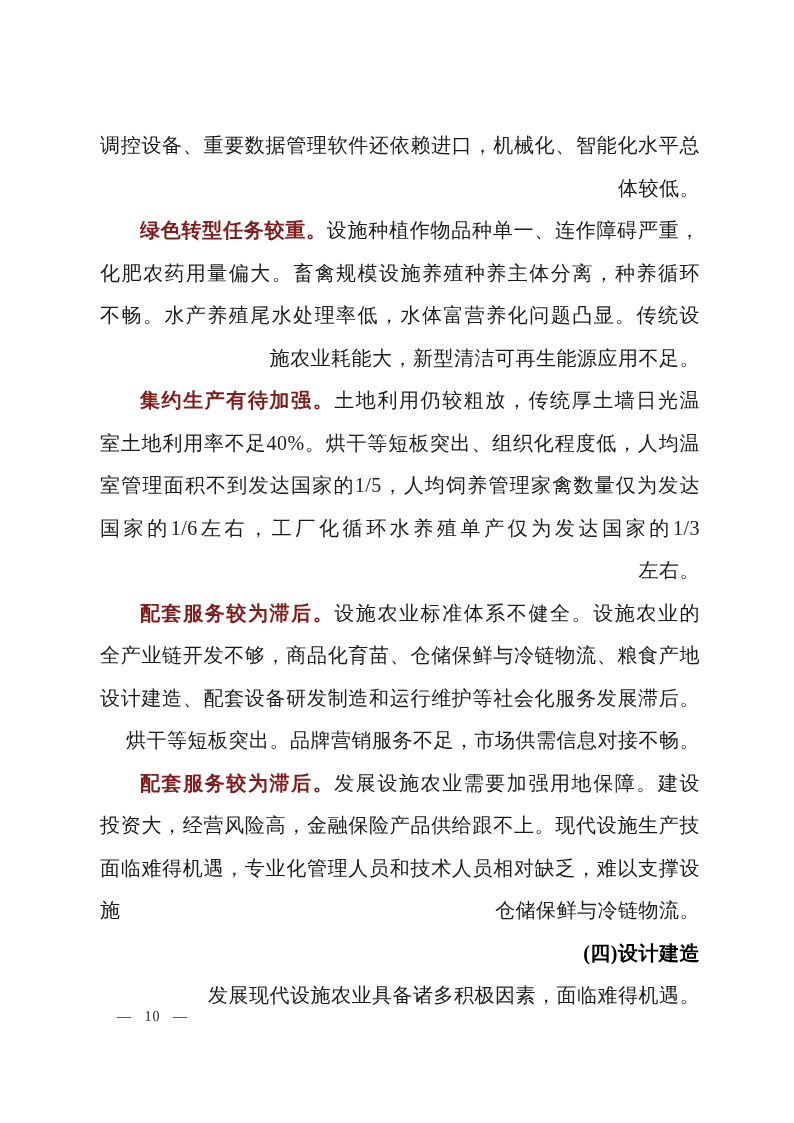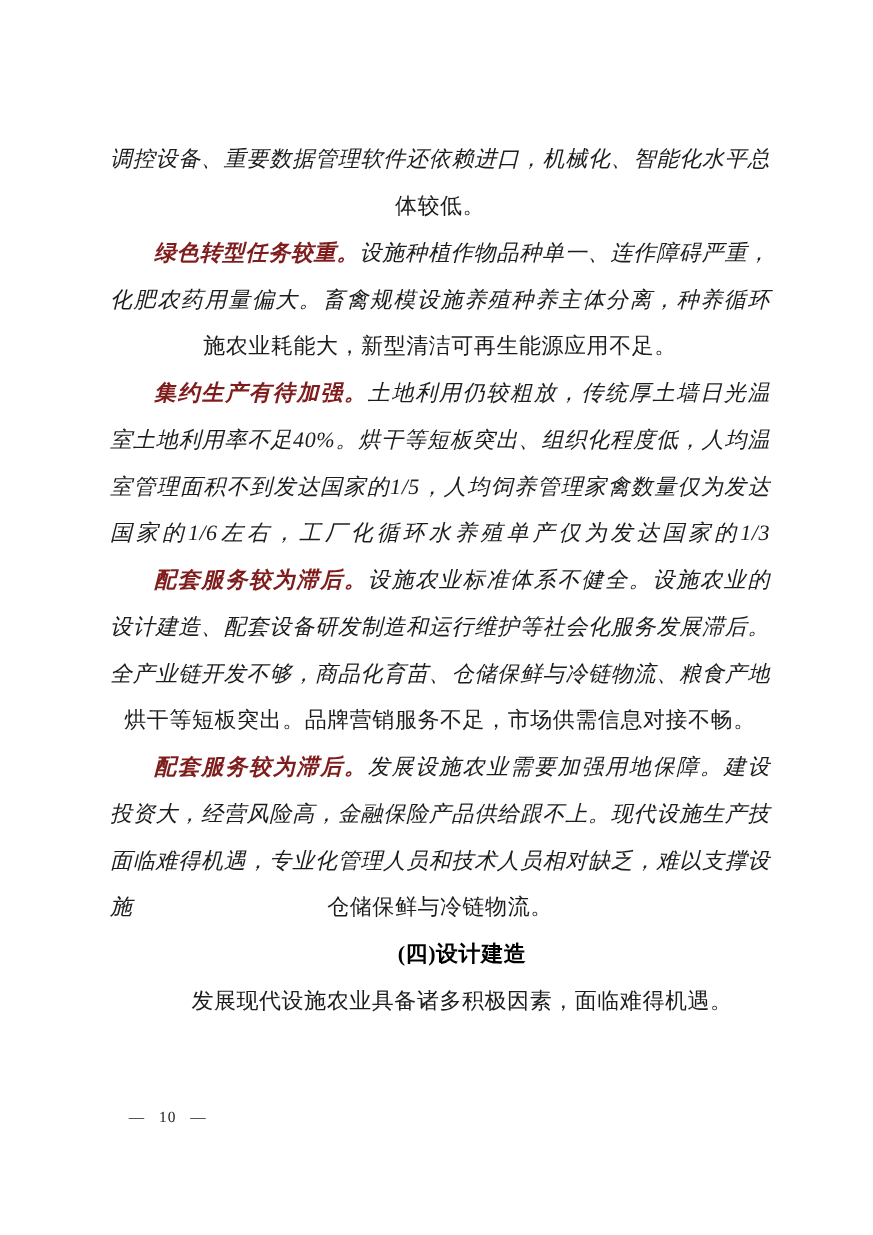--- a/index.html
+++ b/index.html
@@ -16,29 +16,28 @@
     position: absolute;
     left: 100px;
     top: 124px;
     width: 600px;
   }
   .para { margin: 0; }
   .line {
     font-size: 20px;
     line-height: 42.5px;
     height: 42.5px;
-    text-align: center;
+    text-align: right;
     letter-spacing: 0.5px;
     white-space: normal;
     overflow: visible;
   }
   .line.justify {
     text-align: justify;
     text-align-last: justify;
-    font-style: italic;
   }
   .line.indent { text-indent: 2em; }
   .lead {
     font-weight: 700;
     color: #7f1d1d;
   }
   .para.heading .line {
     font-weight: 700;
     color: #000000;
   }
@@ -58,32 +57,34 @@
 
 <div class="sheet">
   <div class="content">
       <div class="para">
         <div class="line justify">调控设备、重要数据管理软件还依赖进口，机械化、智能化水平总</div>
         <div class="line">体较低。</div>
       </div>
       <div class="para">
         <div class="line justify indent"><b class="lead">绿色转型任务较重。</b>设施种植作物品种单一、连作障碍严重，</div>
         <div class="line justify">化肥农药用量偏大。畜禽规模设施养殖种养主体分离，种养循环</div>
+        <div class="line justify">不畅。水产养殖尾水处理率低，水体富营养化问题凸显。传统设</div>
         <div class="line">施农业耗能大，新型清洁可再生能源应用不足。</div>
       </div>
       <div class="para">
         <div class="line justify indent"><b class="lead">集约生产有待加强。</b>土地利用仍较粗放，传统厚土墙日光温</div>
         <div class="line justify">室土地利用率不足40%。烘干等短板突出、组织化程度低，人均温</div>
         <div class="line justify">室管理面积不到发达国家的1/5，人均饲养管理家禽数量仅为发达</div>
         <div class="line justify">国家的1/6左右，工厂化循环水养殖单产仅为发达国家的1/3</div>
+        <div class="line">左右。</div>
       </div>
       <div class="para">
         <div class="line justify indent"><b class="lead">配套服务较为滞后。</b>设施农业标准体系不健全。设施农业的</div>
+        <div class="line justify">全产业链开发不够，商品化育苗、仓储保鲜与冷链物流、粮食产地</div>
         <div class="line justify">设计建造、配套设备研发制造和运行维护等社会化服务发展滞后。</div>
-        <div class="line justify">全产业链开发不够，商品化育苗、仓储保鲜与冷链物流、粮食产地</div>
         <div class="line">烘干等短板突出。品牌营销服务不足，市场供需信息对接不畅。</div>
       </div>
       <div class="para">
         <div class="line justify indent"><b class="lead">配套服务较为滞后。</b>发展设施农业需要加强用地保障。建设</div>
         <div class="line justify">投资大，经营风险高，金融保险产品供给跟不上。现代设施生产技</div>
         <div class="line justify">面临难得机遇，专业化管理人员和技术人员相对缺乏，难以支撑设施</div>
         <div class="line">仓储保鲜与冷链物流。</div>
       </div>
       <div class="para heading">
         <div class="line indent">(四)设计建造</div>

